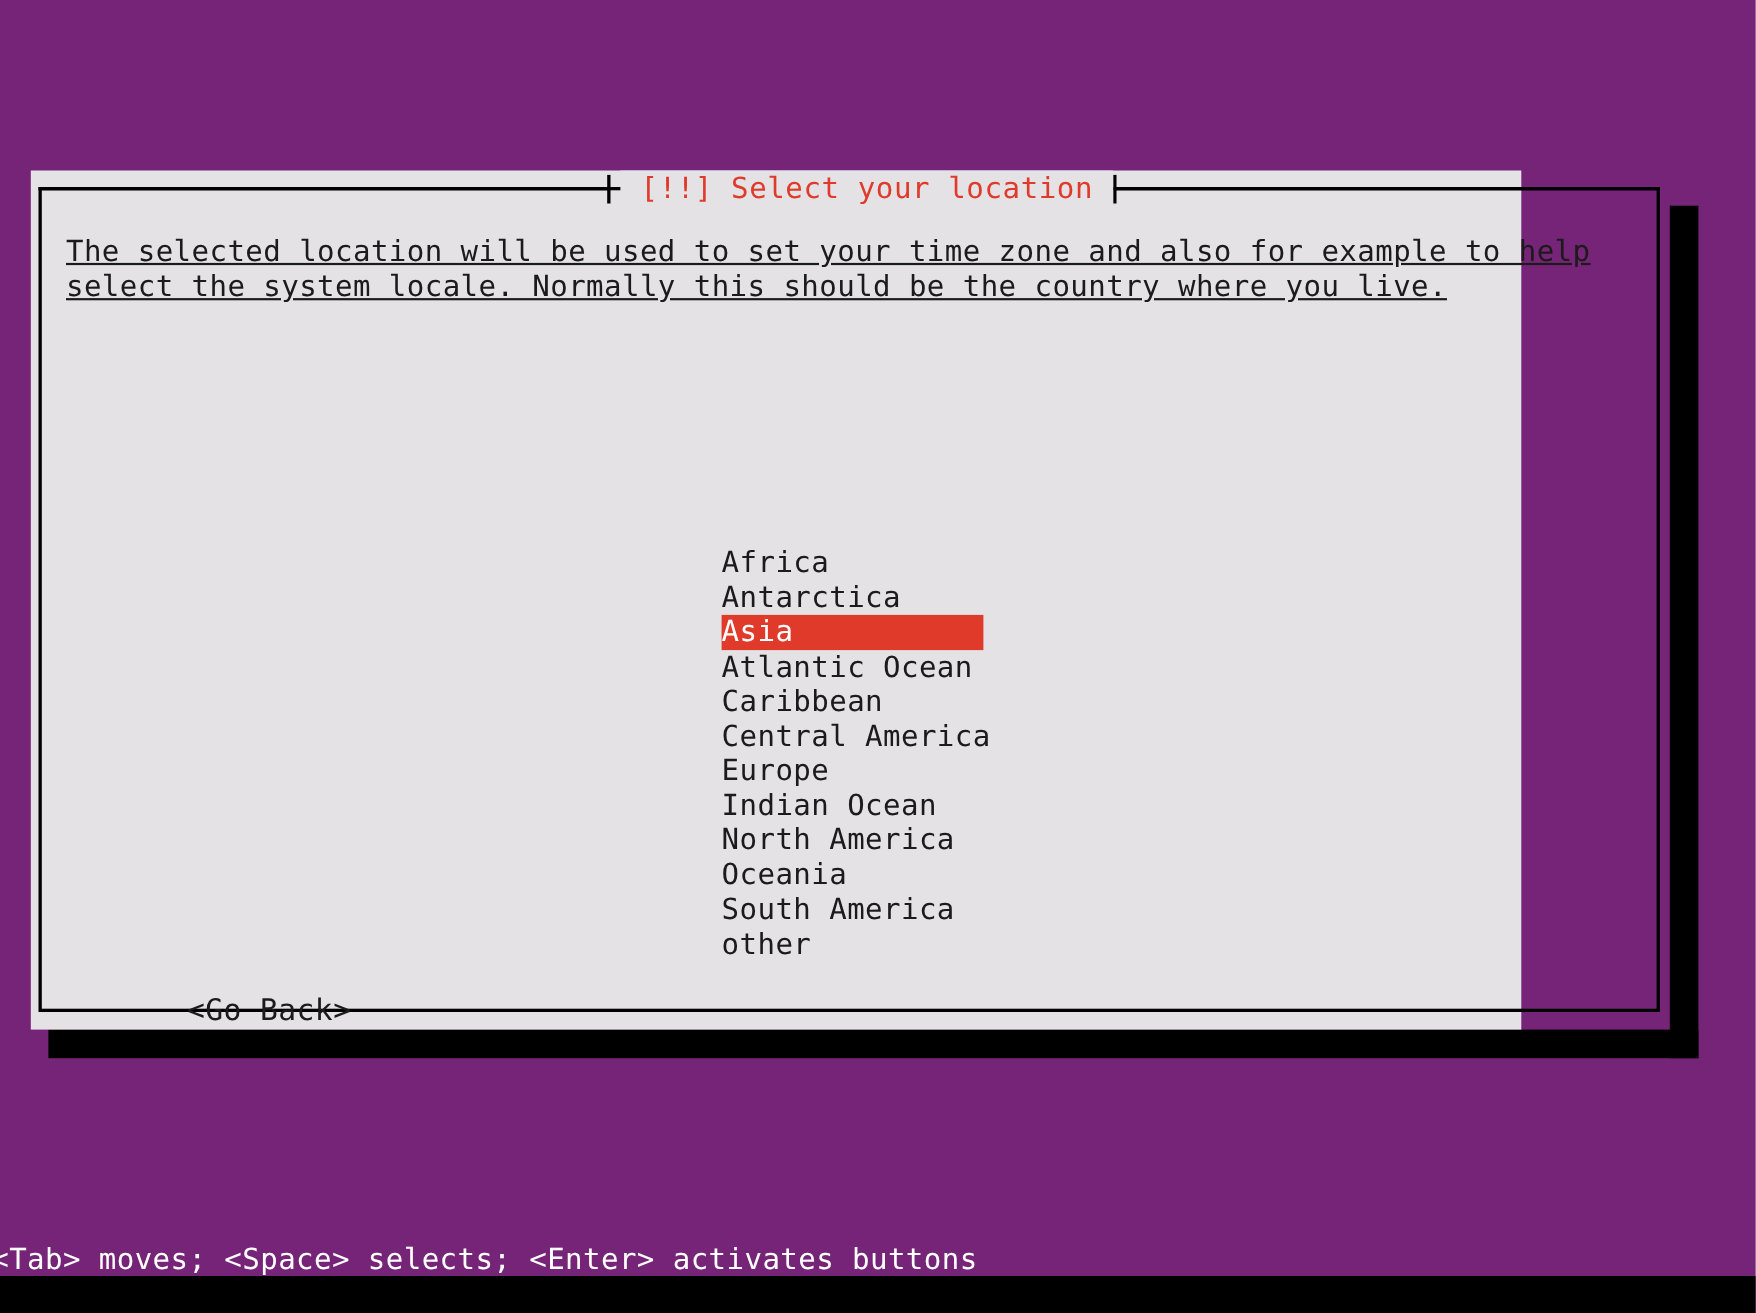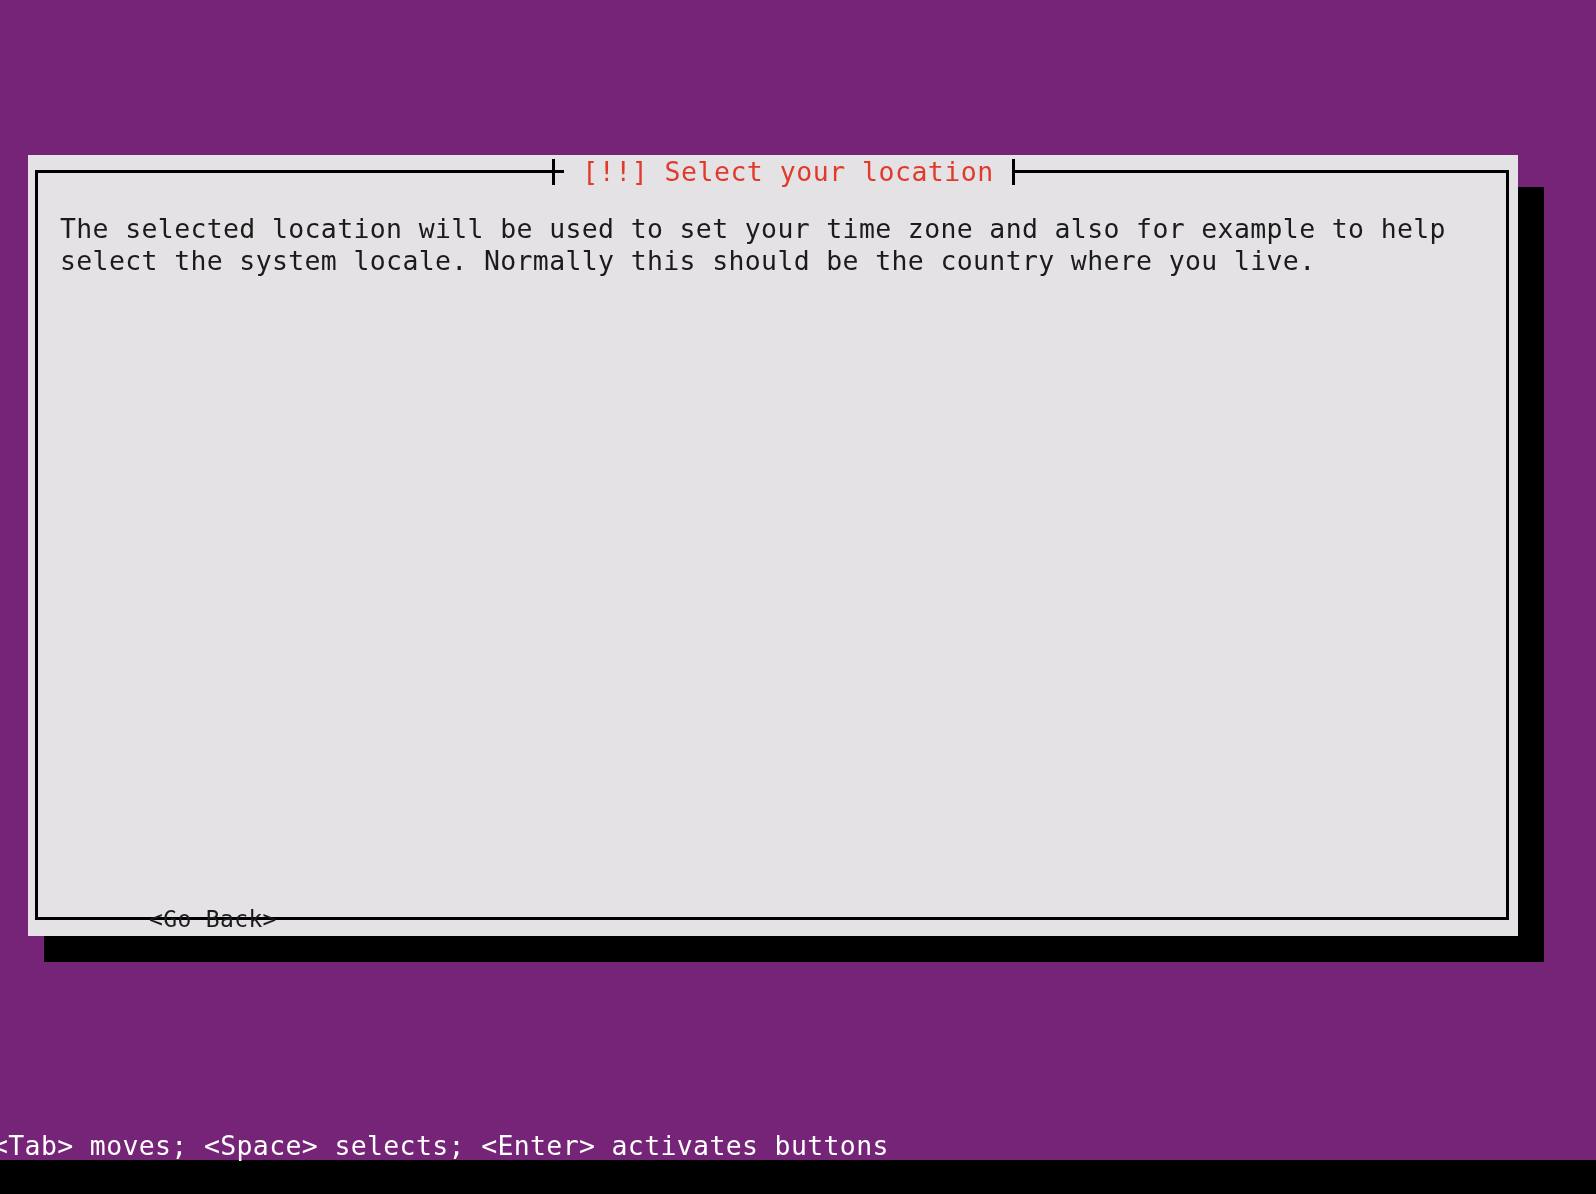--- a/index.html
+++ b/index.html
@@ -31,21 +31,21 @@
     width: 1500px;
     height: 26px;
     background: #000000;
   }
 
   
   #dialog {
     position: absolute;
     left: 28px;
     top: 155px;
-    width: 1490px;
+    width: 1355px;
     height: 781px;
     background: #e4e2e5;
   }
   #dialog-frame {
     position: absolute;
     left: 7px;
     top: 15px;
     width: 1474px;
     height: 750px;
     border: 3px solid #000000;
@@ -94,20 +94,21 @@
     top: 58px;
     right: 14px;
     bottom: 18px;
     color: #1b1b1b;
     font-size: 26.5px;
     line-height: 32px;
     letter-spacing: 0.35px;
   }
   .para {
     white-space: pre;
+    text-decoration: underline;
   }
   #intro-para { margin: 0; }
   #instruction-para { margin: 32px 0 0 0; }
   #field-label { margin: 30px 0 0 0; }
 
   
   #option-list {
     position: absolute;
     left: 596px;
     top: 283px;
@@ -126,23 +127,23 @@
     padding-left: 0;
   }
   .option-item.selected {
     background: #e03a2b;
     color: #ffffff;
   }
 
   
   #go-back-button {
     position: absolute;
-    left: 89px;
+    left: 110px;
     top: 690px;
-    font-size: 23px;
+    font-size: 27px;
     line-height: 32px;
     color: #1b1b1b;
     letter-spacing: 0.35px;
     white-space: pre;
     background: transparent;
     border: none;
     font-family: inherit;
     padding: 0;
     cursor: pointer;
   }
@@ -186,19 +187,33 @@
 
   <div id="dialog-title">[!!] Select your location</div>
 
   <div id="dialog-body">
 
     <p class="para" id="intro-para">The selected location will be used to set your time zone and also for example to help
 select the system locale. Normally this should be the country where you live.</p>
 
 
 
+    <ul id="option-list">
+        <li class="option-item">Africa</li>
+        <li class="option-item">Antarctica</li>
+        <li class="option-item selected">Asia</li>
+        <li class="option-item">Atlantic Ocean</li>
+        <li class="option-item">Caribbean</li>
+        <li class="option-item">Central America</li>
+        <li class="option-item">Europe</li>
+        <li class="option-item">Indian Ocean</li>
+        <li class="option-item">North America</li>
+        <li class="option-item">Oceania</li>
+        <li class="option-item">South America</li>
+        <li class="option-item">other</li>
+      </ul>
 
     <button id="go-back-button">&lt;Go Back&gt;</button>
   </div>
 </div>
 
 <div id="bottom-band"></div>
 <div id="status-bar">&lt;Tab&gt; moves; &lt;Space&gt; selects; &lt;Enter&gt; activates buttons</div>
 
 </body></html>

